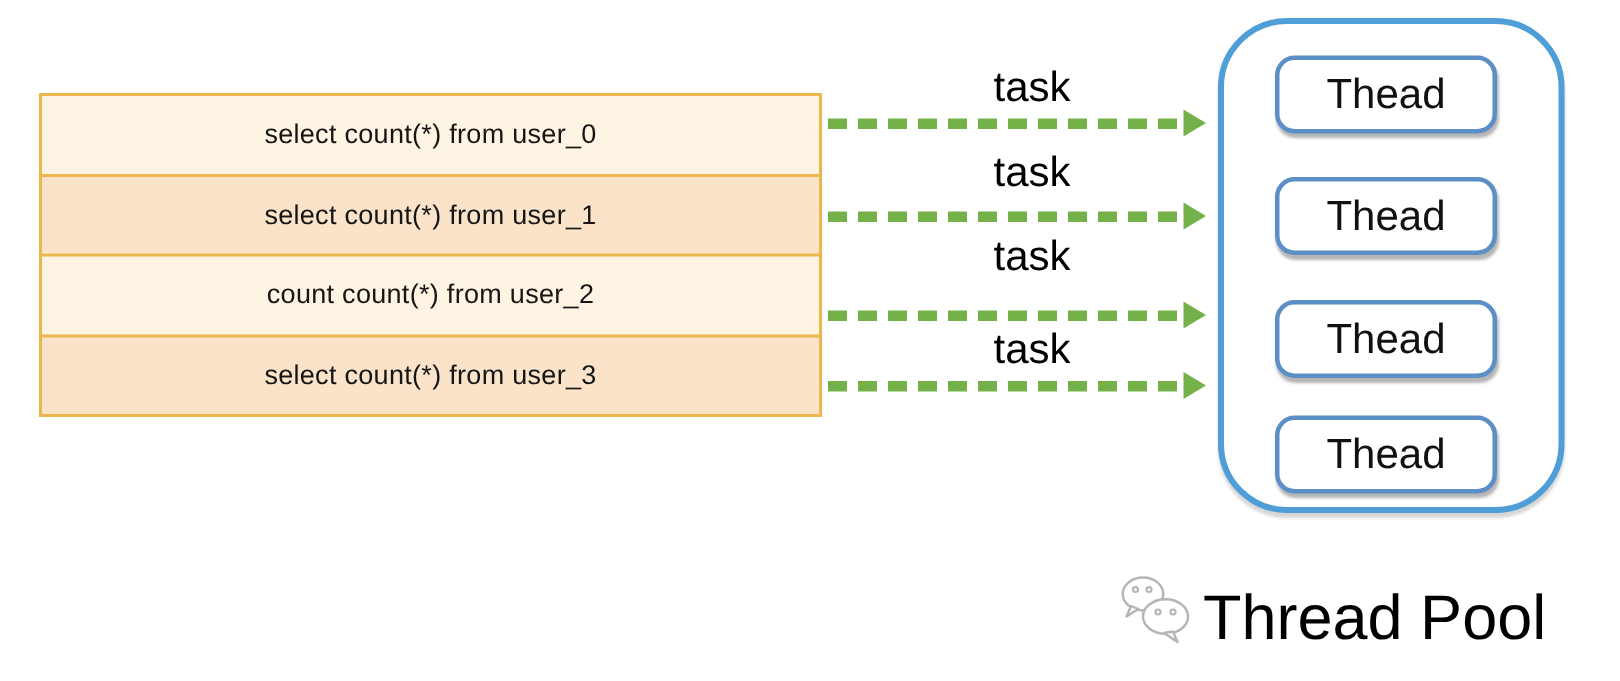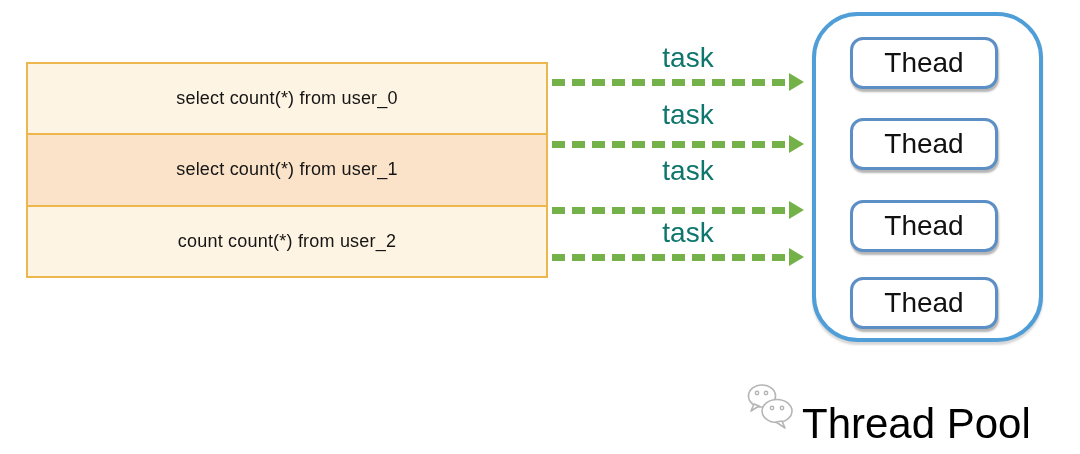--- a/index.html
+++ b/index.html
@@ -16,21 +16,21 @@
   .query-row{
     flex:1;display:flex;align-items:center;justify-content:center;
     font-size:18px;color:#151515;letter-spacing:0.2px;
   }
   .query-row + .query-row{border-top:2px solid var(--table-border);}
   .query-row.light{background:var(--row-light);}
   .query-row.dark{background:var(--row-dark);text-align:center;}
   
   .task-label{
     position:absolute;left:608px;width:160px;text-align:center;
-    font-size:28px;color:#0f766e;line-height:30px;
+    font-size:28px;color:#000000;line-height:30px;
   }
   .arrow{
     position:absolute;left:552px;width:252px;height:18px;
     display:flex;align-items:center;
   }
   .arrow .dashes{
     flex:1;height:7px;
     background:repeating-linear-gradient(90deg,var(--arrow-green) 0 13px,transparent 13px 20px);
   }
   .arrow .head{
@@ -46,21 +46,21 @@
   }
   .thread{
     position:absolute;left:34px;width:148px;height:52px;box-sizing:border-box;
     border:3px solid var(--thread-border);border-radius:13px;background:#fff;
     box-shadow:1px 3px 2px rgba(120,120,120,0.55);
     display:flex;align-items:center;justify-content:center;
     font-size:28px;color:#111;
   }
   
   .pool-title{
-    position:absolute;left:802px;top:400px;z-index:3;
+    position:absolute;left:802px;top:388px;z-index:3;
     font-size:42px;color:#000;white-space:nowrap;
   }
   .wm-text{
     position:absolute;left:795px;top:385px;z-index:2;
     font-size:27px;white-space:nowrap;
     color:rgba(255,255,255,0.92);
     text-shadow:1.5px 1.5px 0 #9e9e9e, -0.5px -0.5px 0 #cfcfcf;
   }
   .wechat{position:absolute;left:746px;top:382px;z-index:2;}
 </style>
@@ -71,20 +71,23 @@
 
   <div class="query-table">
     <div class="query-row light">
       <span>select count(*) from user_0</span>
     </div>
     <div class="query-row dark">
       <span>select count(*) from user_1</span>
     </div>
     <div class="query-row light">
       <span>count count(*) from user_2</span>
+    </div>
+    <div class="query-row dark">
+      <span>select count(*) from user_3</span>
     </div>
   </div>
 
   <div class="task-label" style="top:43px">task</div>
   <div class="task-label" style="top:100px">task</div>
   <div class="task-label" style="top:156px">task</div>
   <div class="task-label" style="top:218px">task</div>
 
   <div class="arrow" style="top:73px">
     <div class="dashes"></div>

